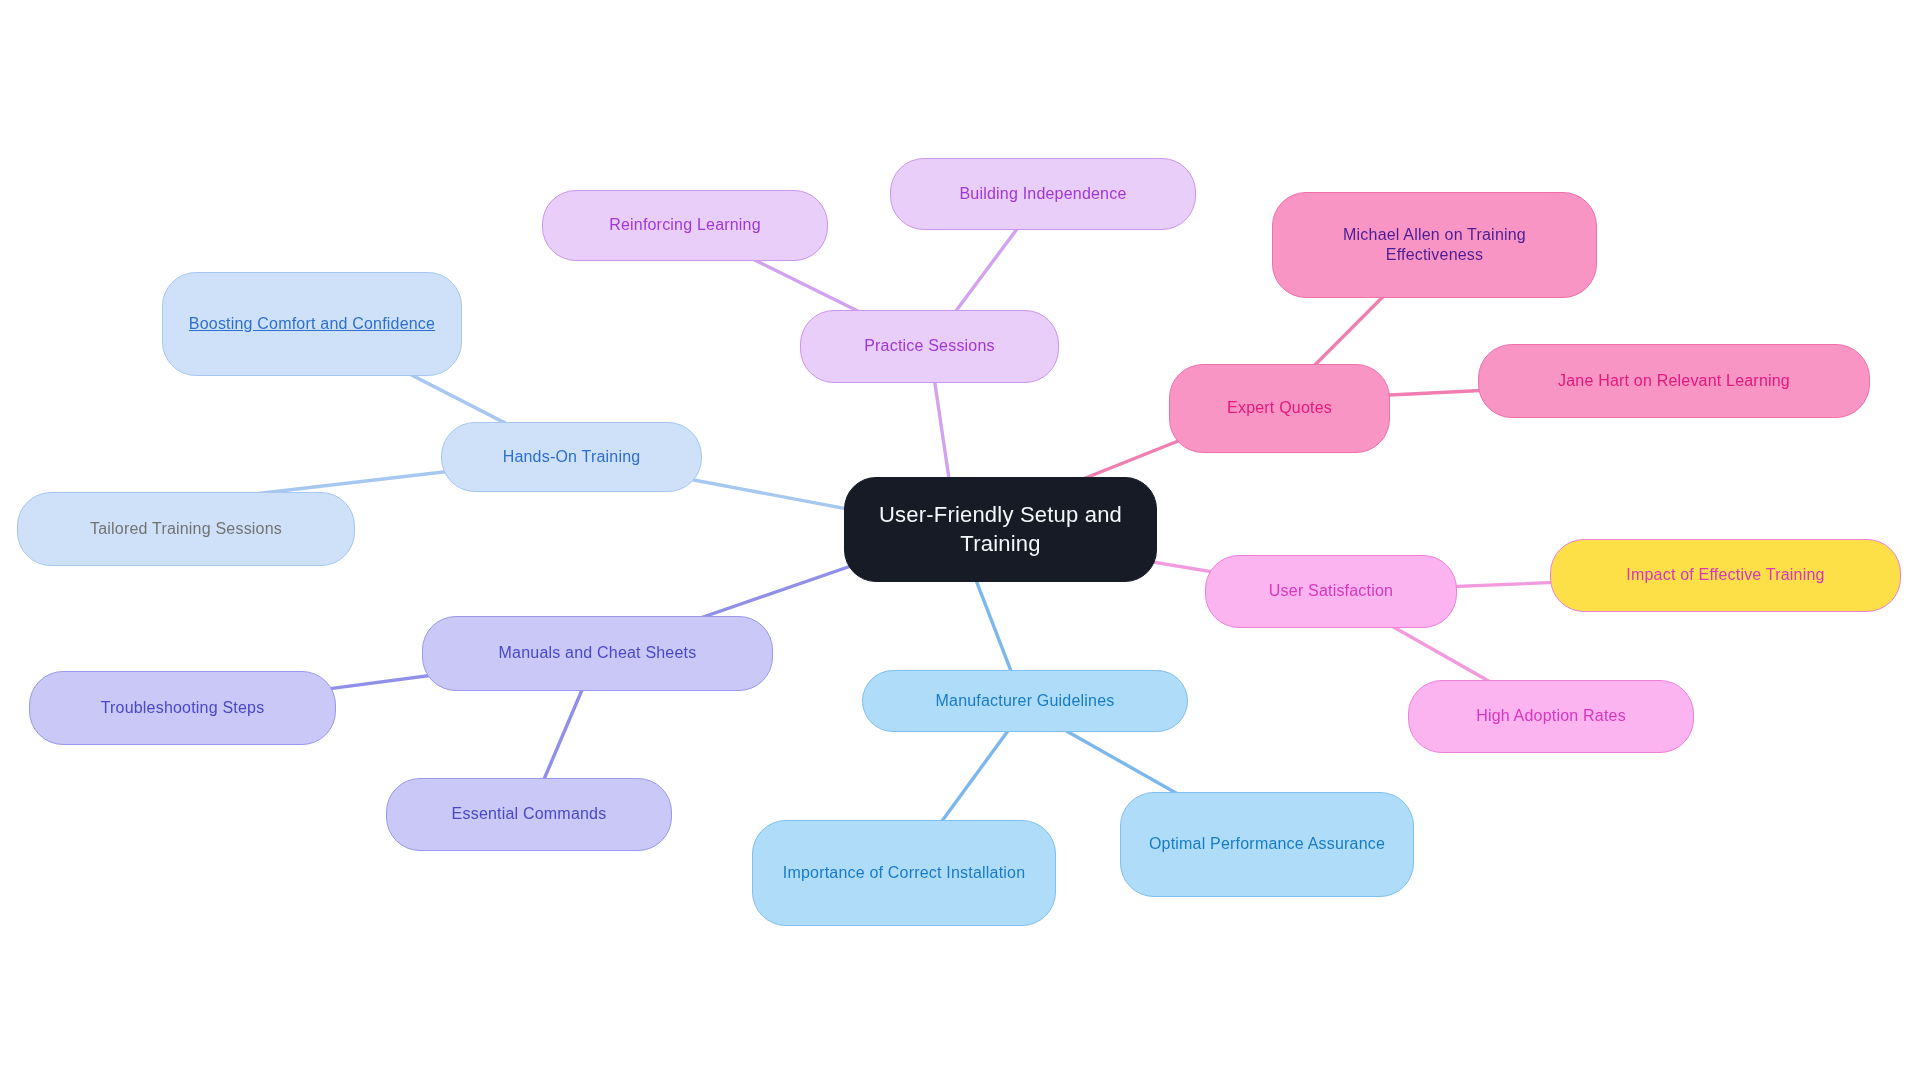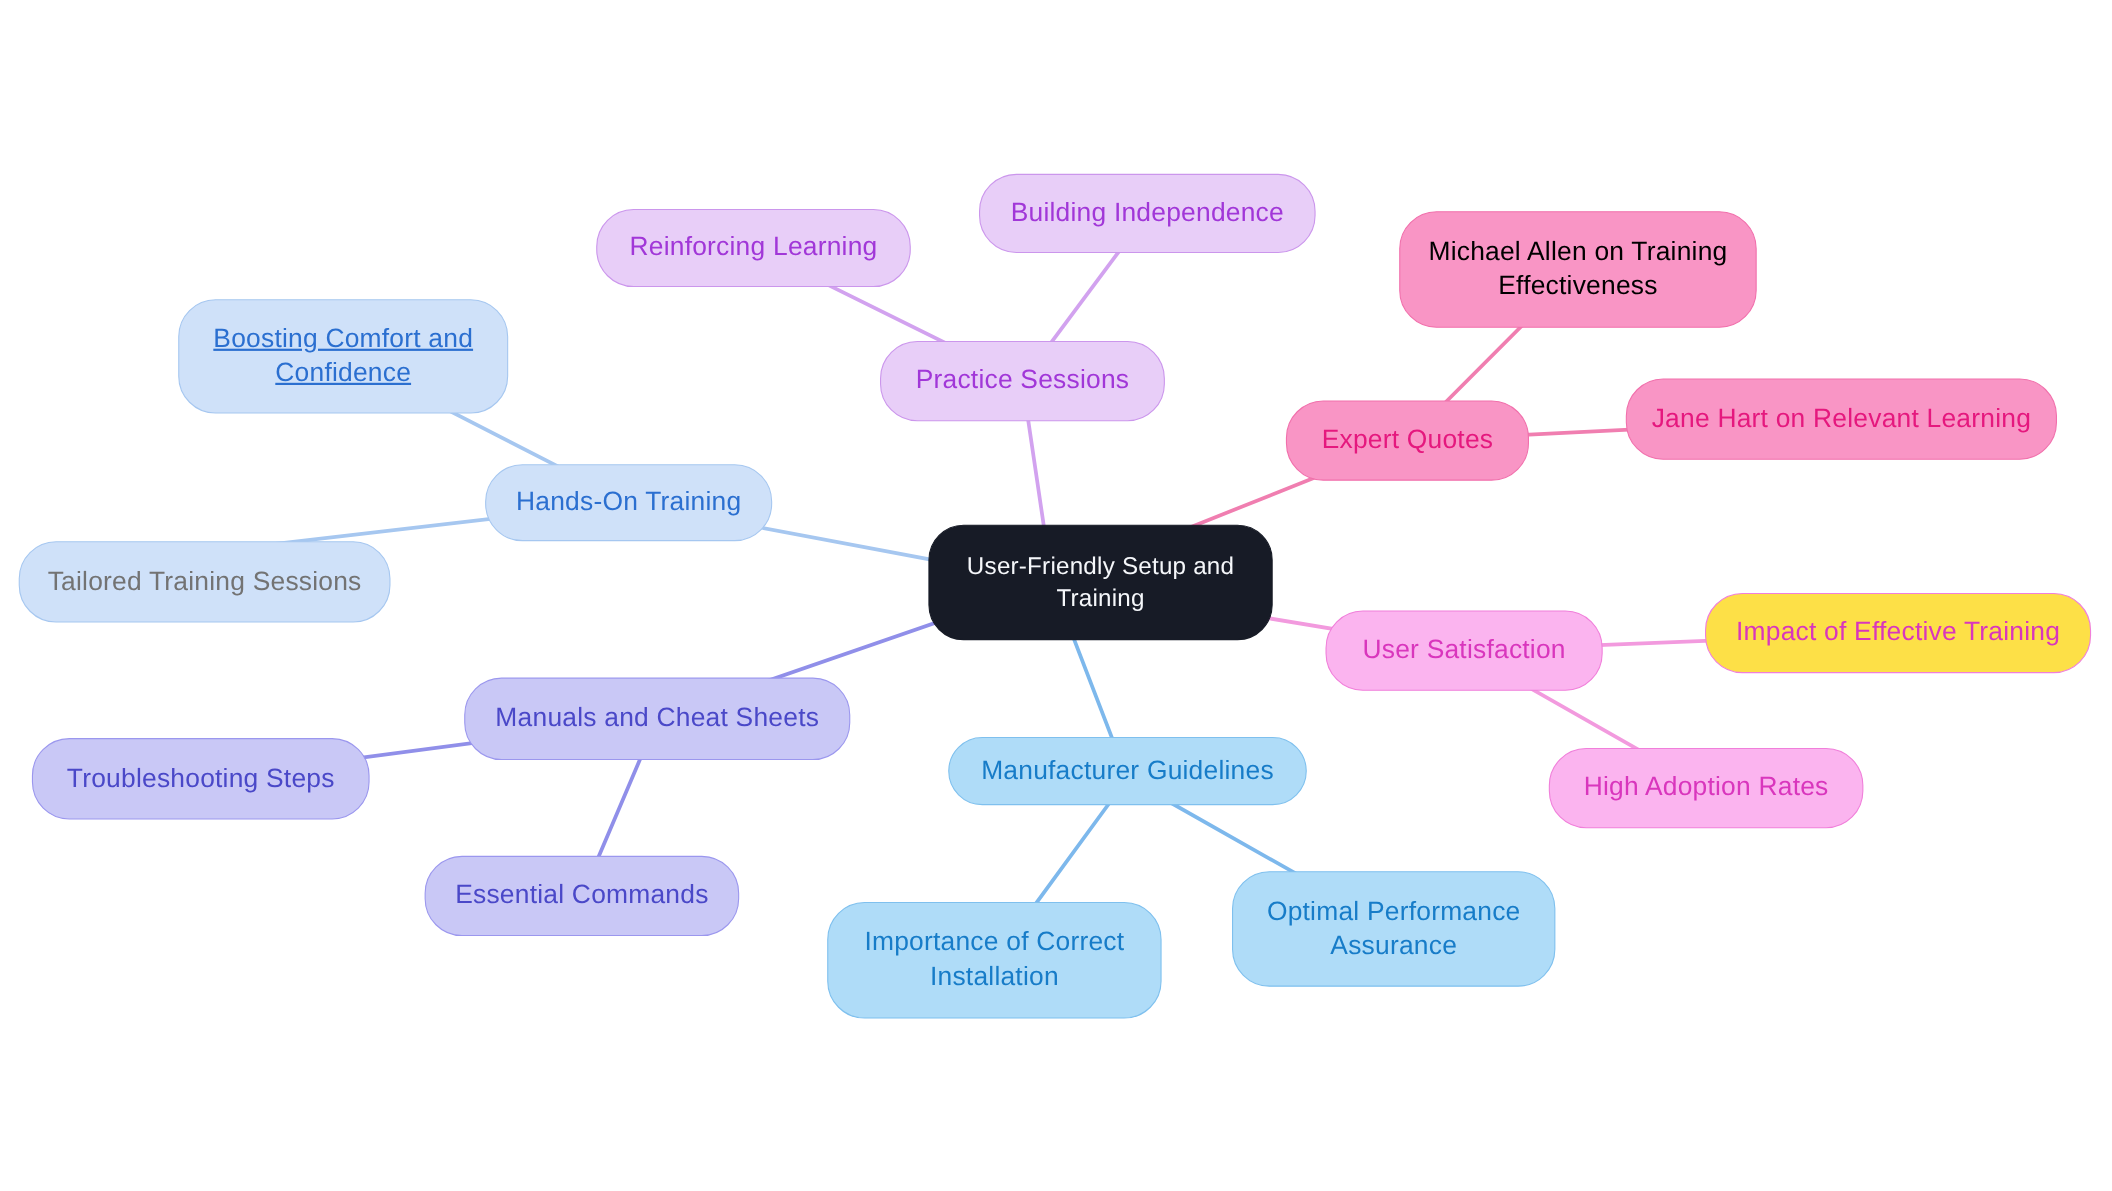--- a/index.html
+++ b/index.html
@@ -28,21 +28,21 @@
     position: absolute;
     z-index: 2;
     display: flex;
     align-items: center;
     justify-content: center;
     text-align: center;
     box-sizing: border-box;
     border-radius: 34px;
     border: 1.6px solid transparent;
     padding: 8px 20px;
-    font-size: 24px;
+    font-size: 16px;
     line-height: 1.28;
     letter-spacing: 0.2px;
     cursor: pointer;
     user-select: none;
   }
   .node.central {
     border-radius: 32px;
     font-size: 22px;
     margin-left: 44px;
   }
@@ -89,24 +89,24 @@
     </div>
     <div class="node" style="left: 800px; top: 310px; width: 259px; height: 73px; background: rgb(232, 206, 248); border-color: rgb(203, 150, 236); color: rgb(161, 55, 216);">
       <span class="node-label">Practice Sessions</span>
     </div>
     <div class="node" style="left: 542px; top: 190px; width: 286px; height: 71px; background: rgb(232, 206, 248); border-color: rgb(203, 150, 236); color: rgb(161, 55, 216);">
       <span class="node-label">Reinforcing Learning</span>
     </div>
     <div class="node" style="left: 890px; top: 158px; width: 306px; height: 72px; background: rgb(232, 206, 248); border-color: rgb(203, 150, 236); color: rgb(161, 55, 216);">
       <span class="node-label">Building Independence</span>
     </div>
-    <div class="node" style="left: 1169px; top: 364px; width: 221px; height: 73px; background: rgb(249, 149, 197); border-color: rgb(241, 112, 172); color: rgb(229, 24, 126);">
+    <div class="node" style="left: 1169px; top: 364px; width: 221px; height: 89px; background: rgb(249, 149, 197); border-color: rgb(241, 112, 172); color: rgb(229, 24, 126);">
       <span class="node-label">Expert Quotes</span>
     </div>
-    <div class="node" style="left: 1272px; top: 192px; width: 325px; height: 106px; background: rgb(249, 149, 197); border-color: rgb(241, 112, 172); color: #000000;">
+    <div class="node" style="left: 1272px; top: 192px; width: 325px; height: 106px; background: rgb(249, 149, 197); border-color: rgb(241, 112, 172); color: #4c1d95;">
       <span class="node-label">Michael Allen on Training Effectiveness</span>
     </div>
     <div class="node" style="left: 1478px; top: 344px; width: 392px; height: 74px; background: rgb(249, 149, 197); border-color: rgb(241, 112, 172); color: rgb(229, 24, 126);">
       <span class="node-label">Jane Hart on Relevant Learning</span>
     </div>
     <div class="node" style="left: 1205px; top: 555px; width: 252px; height: 73px; background: rgb(251, 180, 239); border-color: rgb(240, 127, 218); color: rgb(217, 54, 189);">
       <span class="node-label">User Satisfaction</span>
     </div>
     <div class="node" style="left: 1550px; top: 539px; width: 351px; height: 73px; background: #fde047; border-color: rgb(240, 127, 218); color: rgb(217, 54, 189);">
       <span class="node-label">Impact of Effective Training</span>

